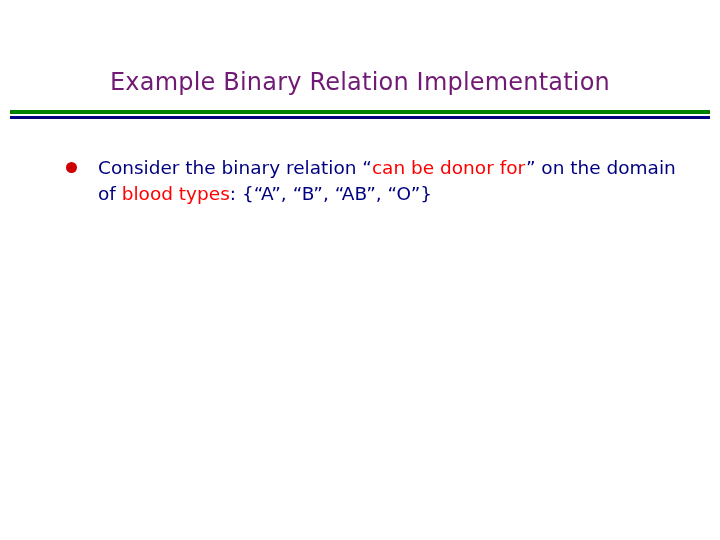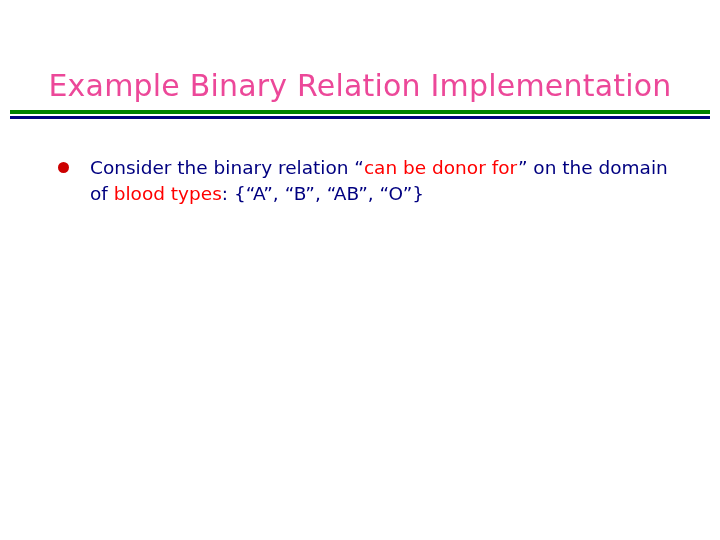--- a/index.html
+++ b/index.html
@@ -18,22 +18,22 @@
     width: 720px;
     height: 540px;
     box-sizing: border-box;
   }
   .slide-title {
     position: absolute;
     top: 68px;
     left: 0;
     width: 720px;
     text-align: center;
-    font-size: 30px;
-    color: #ec4899;
+    font-size: 24px;
+    color: #701a75;
     font-family: "DejaVu Sans", sans-serif;
     letter-spacing: 0.2px;
   }
   .rule-group {
     position: absolute;
     top: 110px;
     left: 10px;
     width: 700px;
   }
   .rule-green {
@@ -47,21 +47,21 @@
     width: 100%;
   }
   .rule-navy {
     height: 3px;
     background: #000080;
     width: 100%;
   }
   .body-block {
     position: absolute;
     top: 155px;
-    left: 58px;
+    left: 66px;
     width: 620px;
   }
   .bullet-row {
     position: relative;
     display: block;
     margin-bottom: 26px;
   }
   .bullet-dot {
     position: absolute;
     left: 0;

